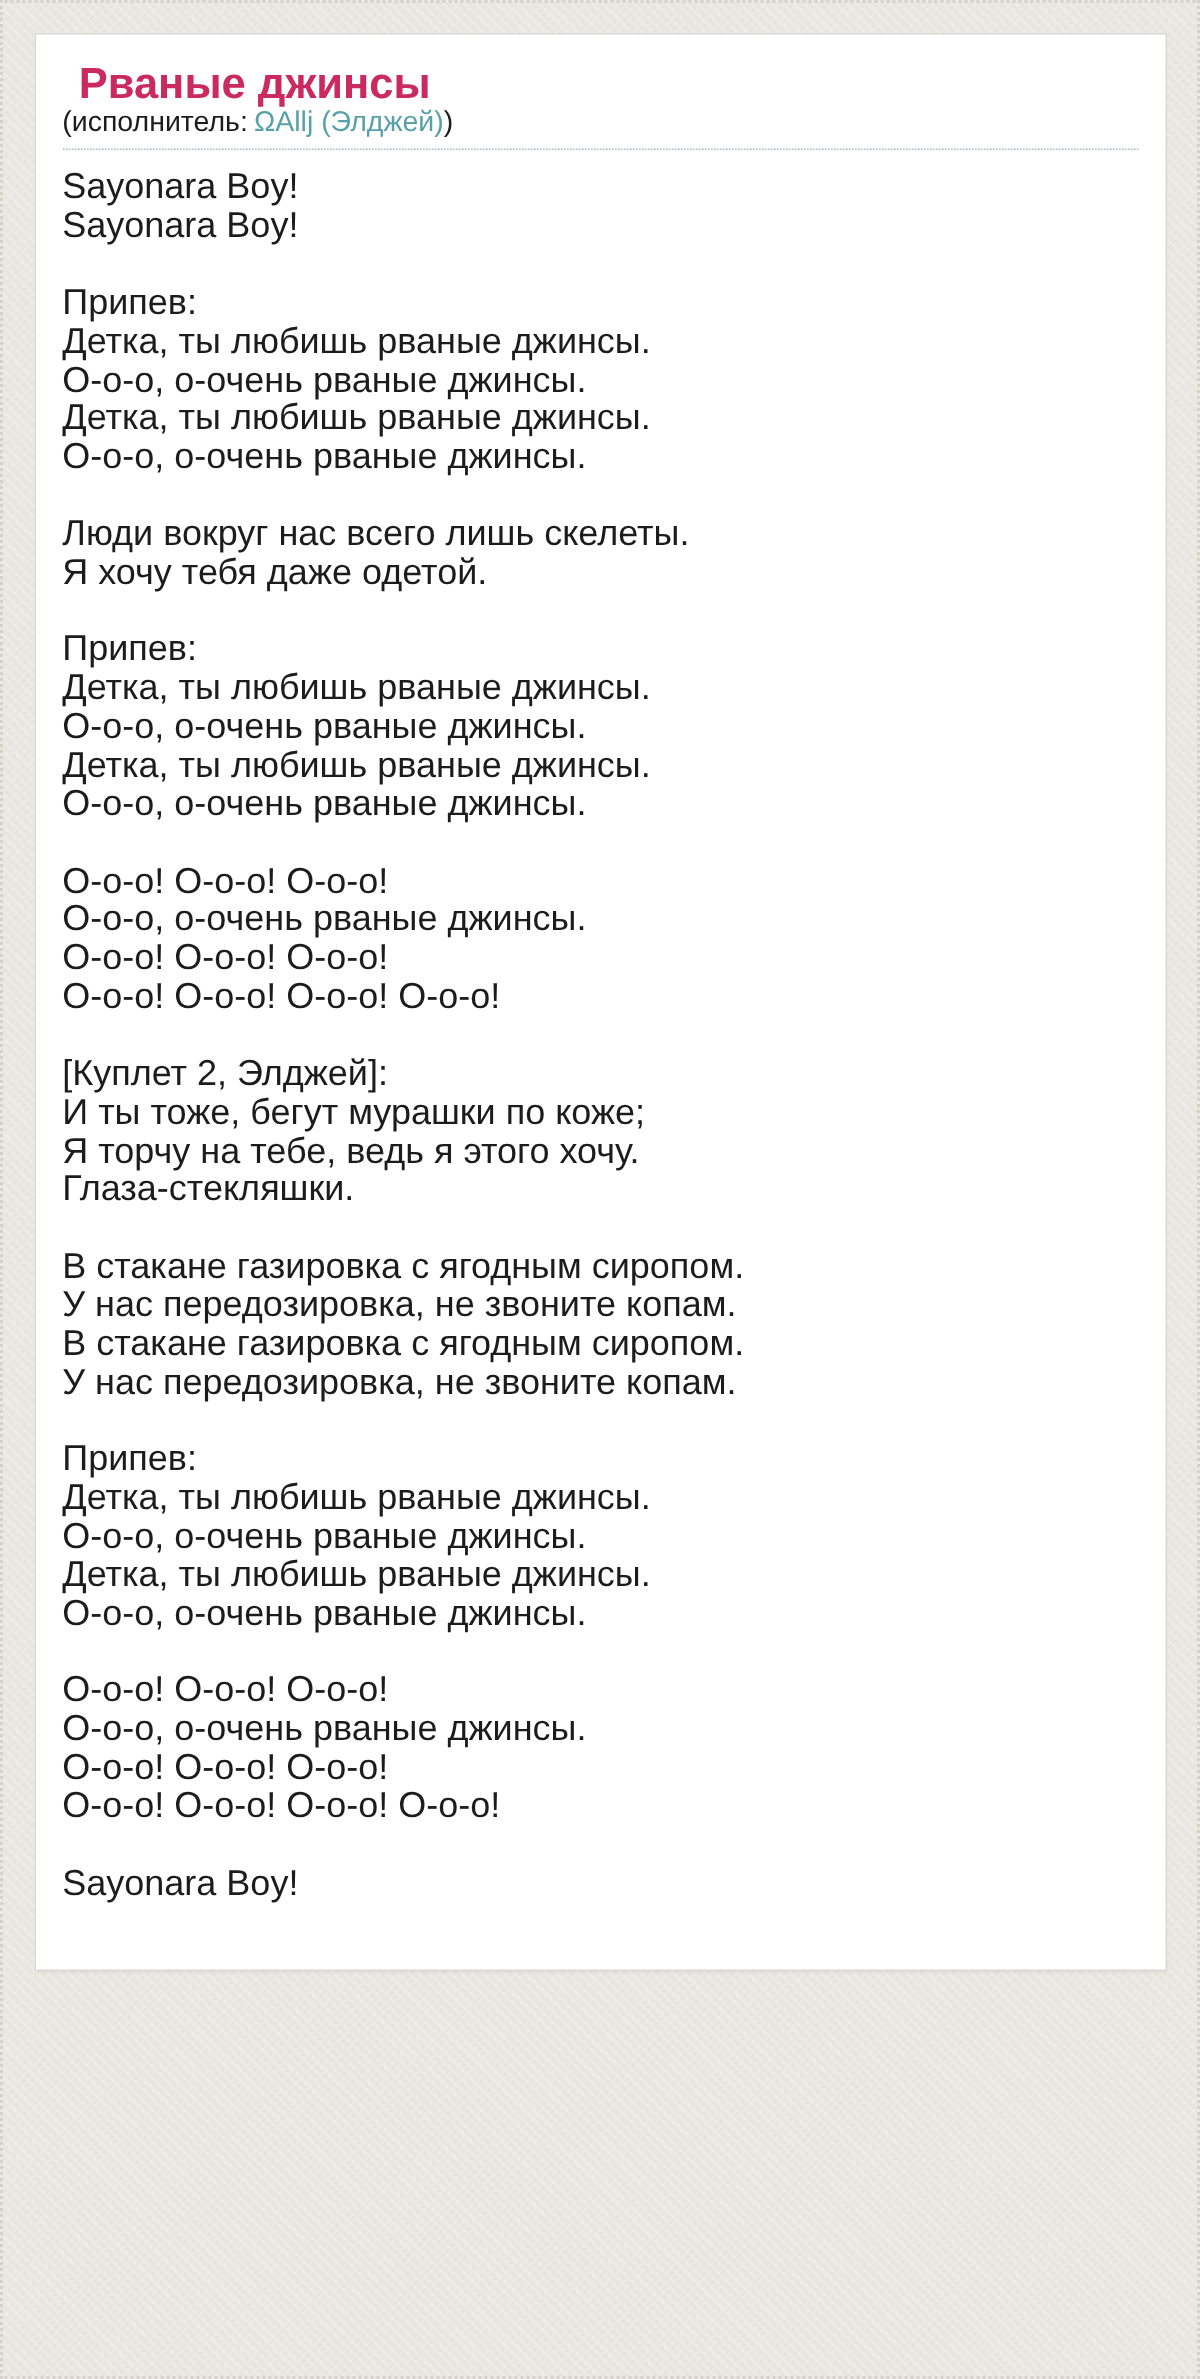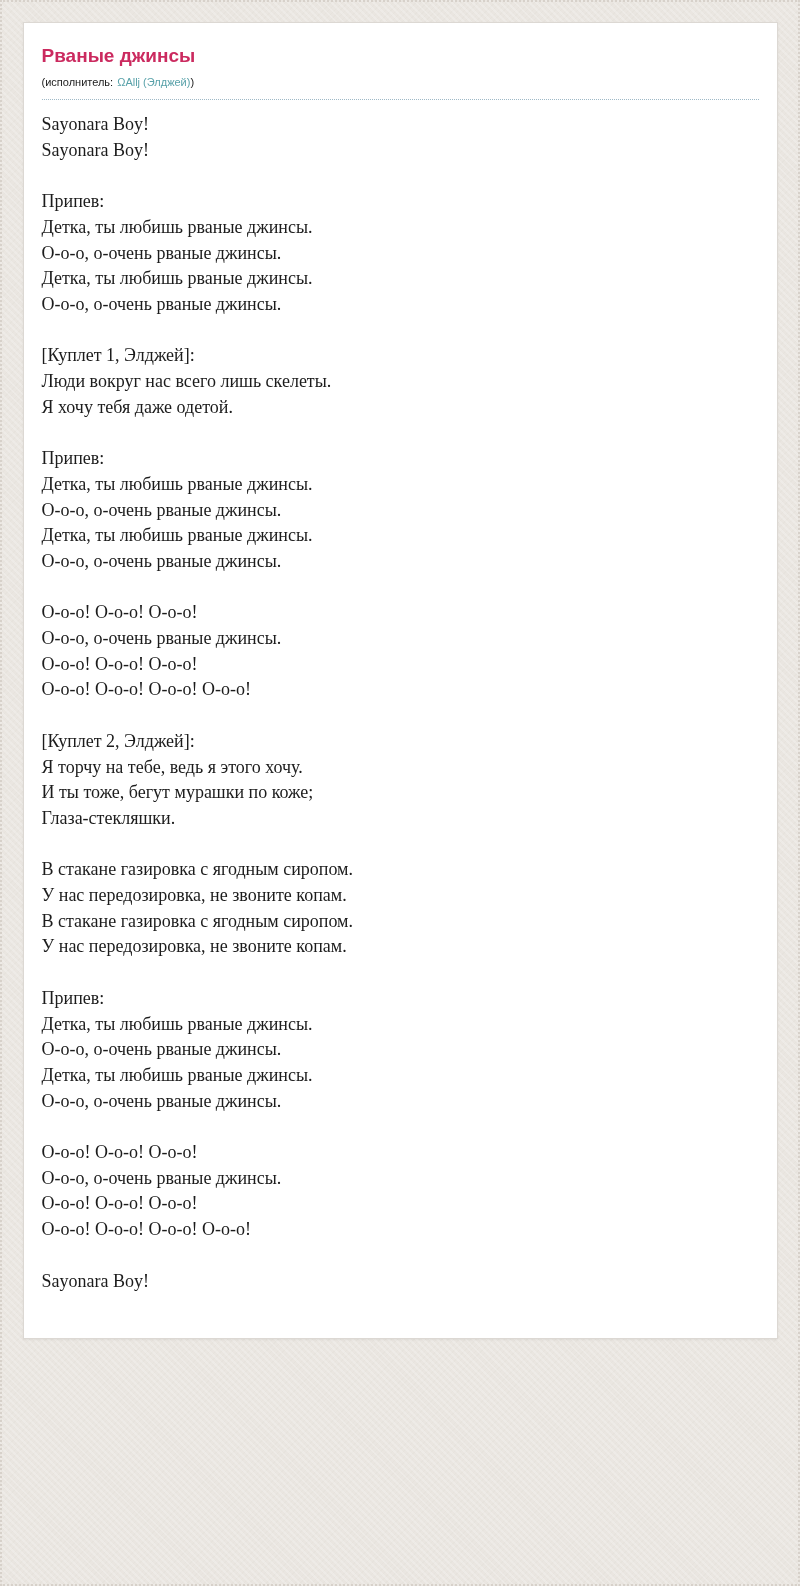--- a/index.html
+++ b/index.html
@@ -30,44 +30,43 @@
   }
   .card{
     width:755px;
     margin:0 auto;
     background:#fff;
     border:1px solid var(--card-border);
     box-shadow:0 1px 2px rgba(0,0,0,0.06);
     padding:20px 18px 44px 18px;
   }
   .song-title{
-    margin:0 0 3px 0;
-    font-size:19px;
+    margin:0 0 3px 11px;
+    font-size:29px;
     line-height:26px;
     font-weight:bold;
     color:var(--title-color);
   }
   .artist-line{
-    font-size:11px;
+    font-size:19px;
     line-height:20px;
     color:var(--text-color);
     border-bottom:1px dotted var(--divider);
     padding-bottom:7px;
   }
   .artist-link{
     color:var(--link-color);
     text-decoration:none;
     margin-left:4px;
   }
   .lyrics{
     margin-top:12px;
-    font-size:18px;
+    font-size:24px;
     line-height:25.7px;
     color:var(--text-color);
-    font-family:Liberation Serif, serif;
   }
   .stanza{margin:0 0 25.7px 0;}
   .stanza:last-child{margin-bottom:0;}
   .line{white-space:pre-wrap;}
 </style>
 </head>
 <body>
 
 <div class="page">
   <div class="card">
@@ -81,41 +80,40 @@
           <div class="line">Sayonara Boy!</div>
         </div>
         <div class="stanza">
           <div class="line">Припев:</div>
           <div class="line">Детка, ты любишь рваные джинсы.</div>
           <div class="line">О-о-о, о-очень рваные джинсы.</div>
           <div class="line">Детка, ты любишь рваные джинсы.</div>
           <div class="line">О-о-о, о-очень рваные джинсы.</div>
         </div>
         <div class="stanza">
-          <div class="line">[Куплет 1, Элджей]:</div>
           <div class="line">Люди вокруг нас всего лишь скелеты.</div>
           <div class="line">Я хочу тебя даже одетой.</div>
         </div>
         <div class="stanza">
           <div class="line">Припев:</div>
           <div class="line">Детка, ты любишь рваные джинсы.</div>
           <div class="line">О-о-о, о-очень рваные джинсы.</div>
           <div class="line">Детка, ты любишь рваные джинсы.</div>
           <div class="line">О-о-о, о-очень рваные джинсы.</div>
         </div>
         <div class="stanza">
           <div class="line">О-о-о! О-о-о! О-о-о!</div>
           <div class="line">О-о-о, о-очень рваные джинсы.</div>
           <div class="line">О-о-о! О-о-о! О-о-о!</div>
           <div class="line">О-о-о! О-о-о! О-о-о! О-о-о!</div>
         </div>
         <div class="stanza">
           <div class="line">[Куплет 2, Элджей]:</div>
+          <div class="line">И ты тоже, бегут мурашки по коже;</div>
           <div class="line">Я торчу на тебе, ведь я этого хочу.</div>
-          <div class="line">И ты тоже, бегут мурашки по коже;</div>
           <div class="line">Глаза-стекляшки.</div>
         </div>
         <div class="stanza">
           <div class="line">В стакане газировка с ягодным сиропом.</div>
           <div class="line">У нас передозировка, не звоните копам.</div>
           <div class="line">В стакане газировка с ягодным сиропом.</div>
           <div class="line">У нас передозировка, не звоните копам.</div>
         </div>
         <div class="stanza">
           <div class="line">Припев:</div>

